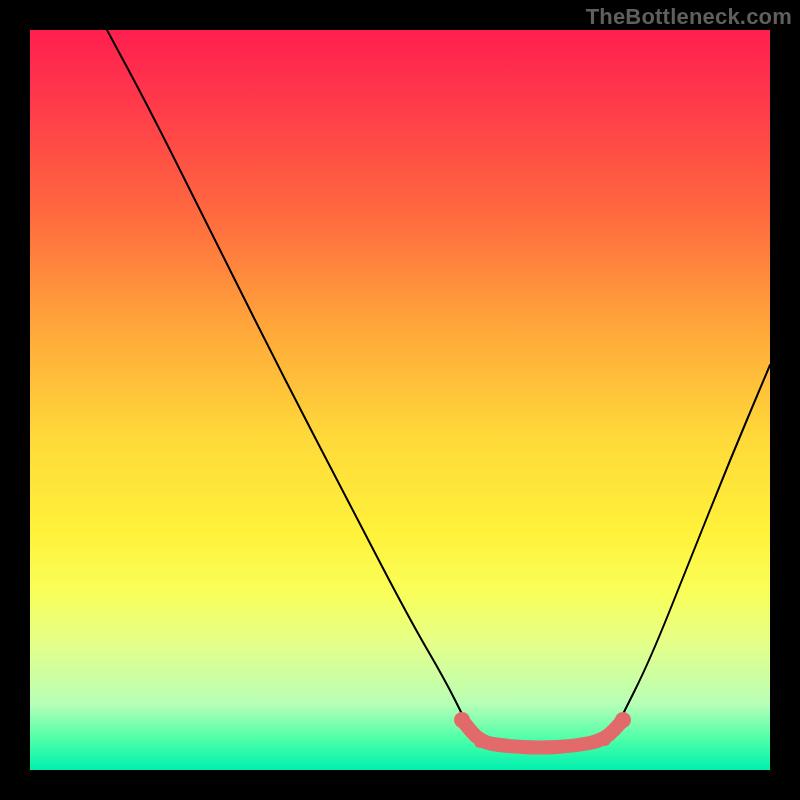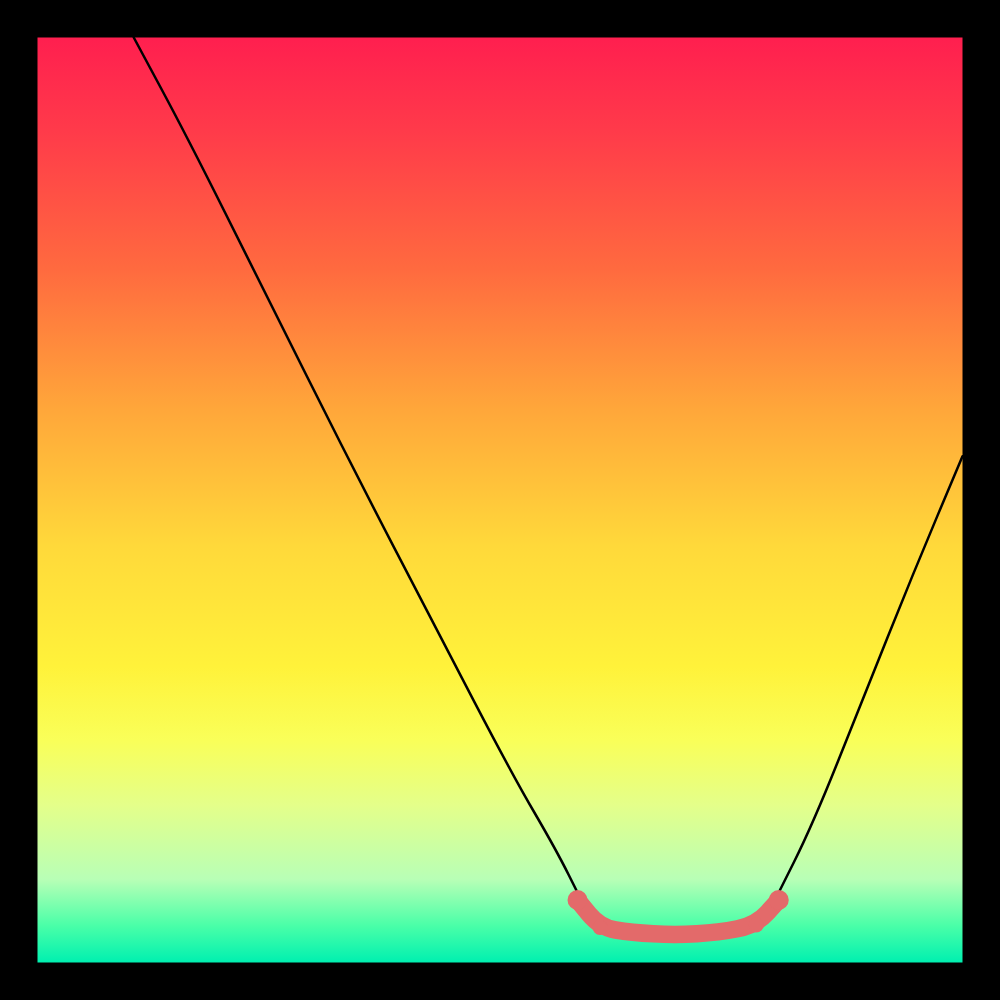--- a/index.html
+++ b/index.html
@@ -55,20 +55,21 @@
     width: 740px;
     height: 740px;
     overflow: visible;
   }
 </style>
 </head>
 <body>
 
 <div class="stage">
 
+  <div class="watermark">TheBottleneck.com</div>
 
   <div class="plot">
     <svg class="curve" viewBox="0 0 740 740" preserveAspectRatio="none">
       <path fill="none" stroke="#000" stroke-width="2" stroke-linecap="round" d="M 77 0 Q 77 0 98.5 40 Q 120 80 150 140 Q 180 200 215 270 Q 250 340 285 407.5 Q 320 475 350 532.5 Q 380 590 397.5 620 Q 415 650 425 670 L 435 690"></path>
       <path fill="none" stroke="#000" stroke-width="2" stroke-linecap="round" d="M 590 690 Q 590 690 605 660 Q 620 630 640 580 Q 660 530 680 480 Q 700 430 720 382.5 L 740 335"></path>
       <path fill="none" stroke="#e36a6a" stroke-width="14" stroke-linecap="round" d="M 432 690 Q 432 690 441 701 Q 450 712 462.5 714 Q 475 716 492.5 717 Q 510 718 527.5 717 Q 545 716 560 713 Q 575 710 584 700 L 593 690"></path>
       <g id="marker-group">
           <circle cx="432" cy="690" r="8" fill="#e36a6a"></circle>
           <circle cx="593" cy="690" r="8" fill="#e36a6a"></circle>
           <circle cx="450" cy="712" r="6" fill="#e36a6a"></circle>

